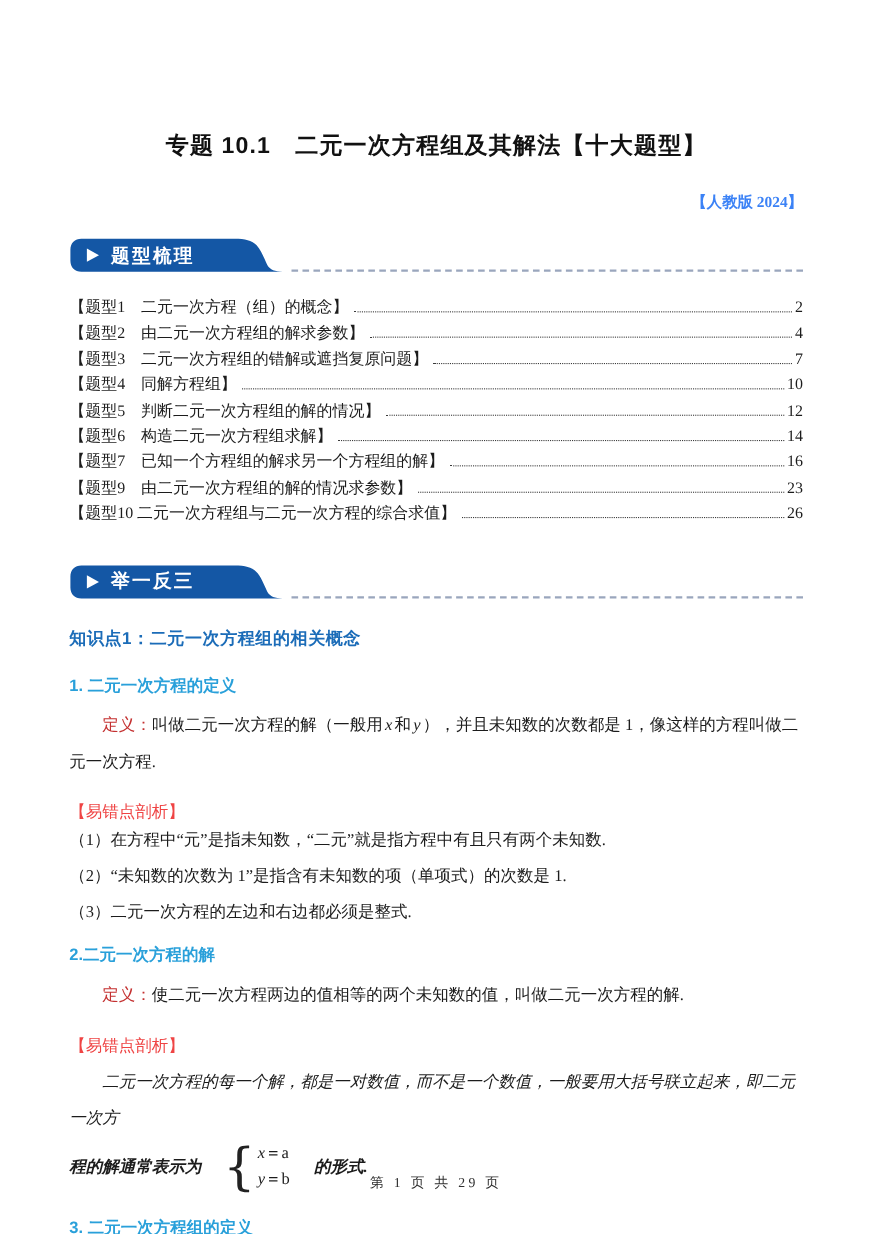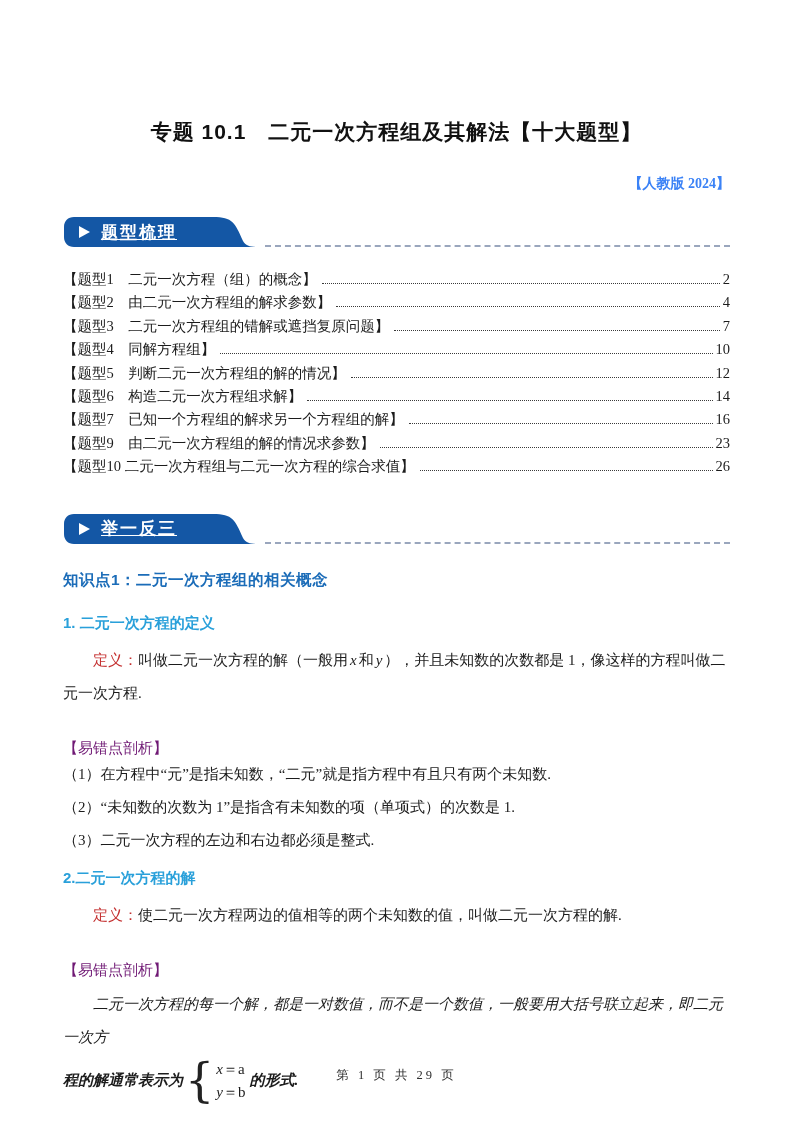--- a/index.html
+++ b/index.html
@@ -37,21 +37,21 @@
   .banner svg{position:absolute;inset:0;width:100%;height:100%;}
   .banner .tri{
     position:relative;z-index:1;width:0;height:0;
     border-left:11px solid #fff;
     border-top:6.5px solid transparent;
     border-bottom:6.5px solid transparent;
   }
   .banner-label{
     position:relative;z-index:1;
     font-family:"Liberation Sans","DejaVu Sans",sans-serif;
-    font-size:17px;font-weight:bold;color:#fff;letter-spacing:2px;text-decoration:underline;
+    font-size:17px;font-weight:bold;color:#fff;letter-spacing:2px;
   }
   .dash-line{flex:1;margin-left:-4px;margin-bottom:1px;border-bottom:2px dashed #9aa6bd;}
   
   .toc{margin-top:22px;}
   .toc-row{display:flex;align-items:baseline;font-size:14.5px;height:23.4px;color:#1c1c1c;}
   .toc-label{white-space:pre;flex:0 0 auto;}
   .leader{flex:1 1 auto;border-bottom:1.7px dotted #3a3a3a;margin:0 3px 3px 5px;}
   .toc-page{flex:0 0 auto;}
   
   .kp-heading{
@@ -61,25 +61,25 @@
   }
   .sub-heading{
     margin-top:23px;
     font-family:"Liberation Sans","DejaVu Sans",sans-serif;
     font-size:15px;font-weight:bold;color:#29a0da;
   }
   .body{margin:0;font-size:15px;line-height:33px;}
   .mt{margin-top:11px;}
   .indent{text-indent:2em;}
   .red{color:#c43030;}
-  .purple{margin-top:29px;font-size:15px;color:#701a75;}
+  .purple{margin-top:19px;font-size:15px;color:#ef4444;}
   .var{font-family:"Liberation Serif","DejaVu Serif",serif;font-style:italic;padding:0 2px;}
   .kaiti{font-style:italic;}
   
-  .formula-line{display:flex;align-items:center;margin-top:6px;font-size:15px;}
+  .formula-line{display:flex;align-items:center;margin-top:6px;font-size:15px;gap:18px;}
   .fbold{font-weight:bold;font-style:italic;}
   .brace-group{display:flex;align-items:center;margin:0 4px 0 2px;}
   .brace{font-size:46px;font-weight:400;line-height:.9;color:#222;font-family:"DejaVu Serif",serif;}
   .rows{display:flex;flex-direction:column;gap:5px;margin-left:2px;}
   .frow{display:flex;align-items:baseline;line-height:18px;}
   .frow i{font-style:italic;}
   .footer{
     position:absolute;left:0;right:0;bottom:38px;
     text-align:center;font-size:12.5px;color:#2e2e2e;letter-spacing:3px;
   }

